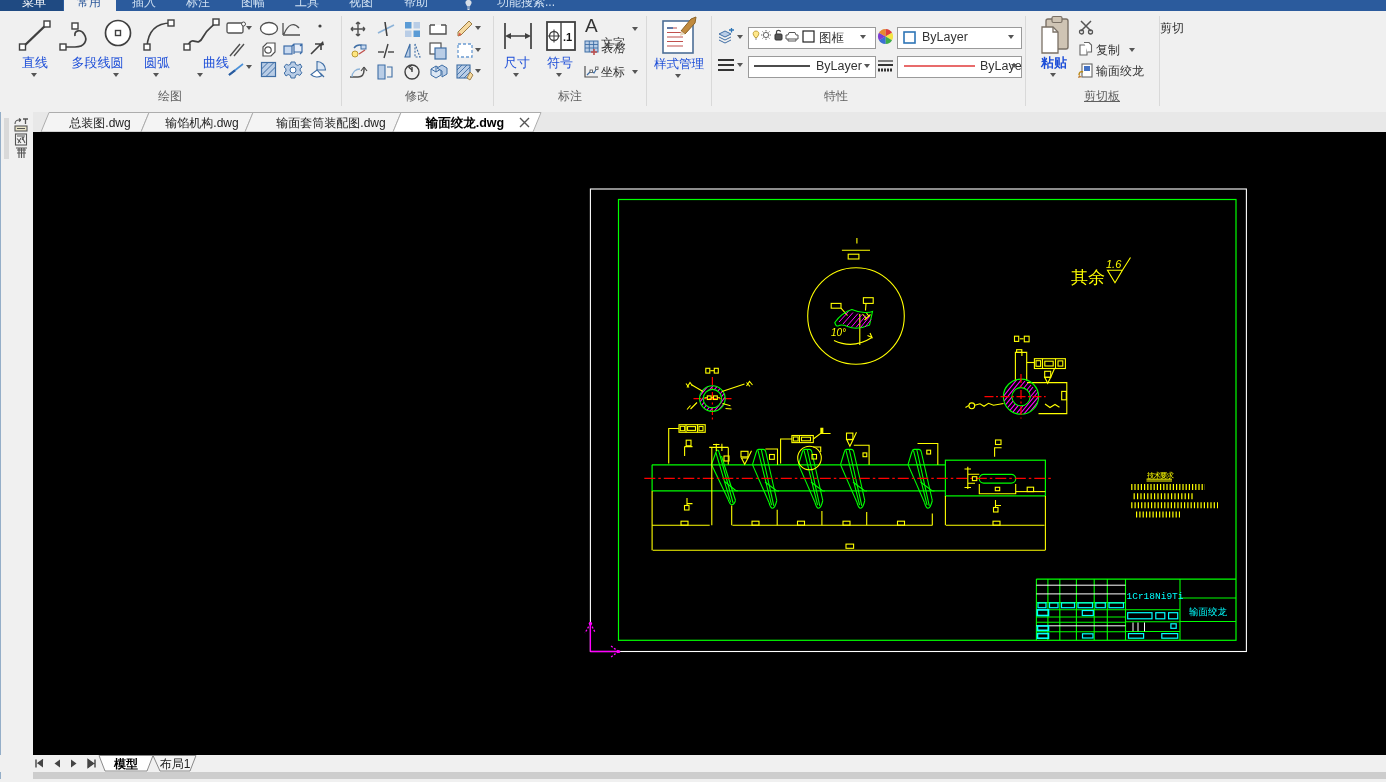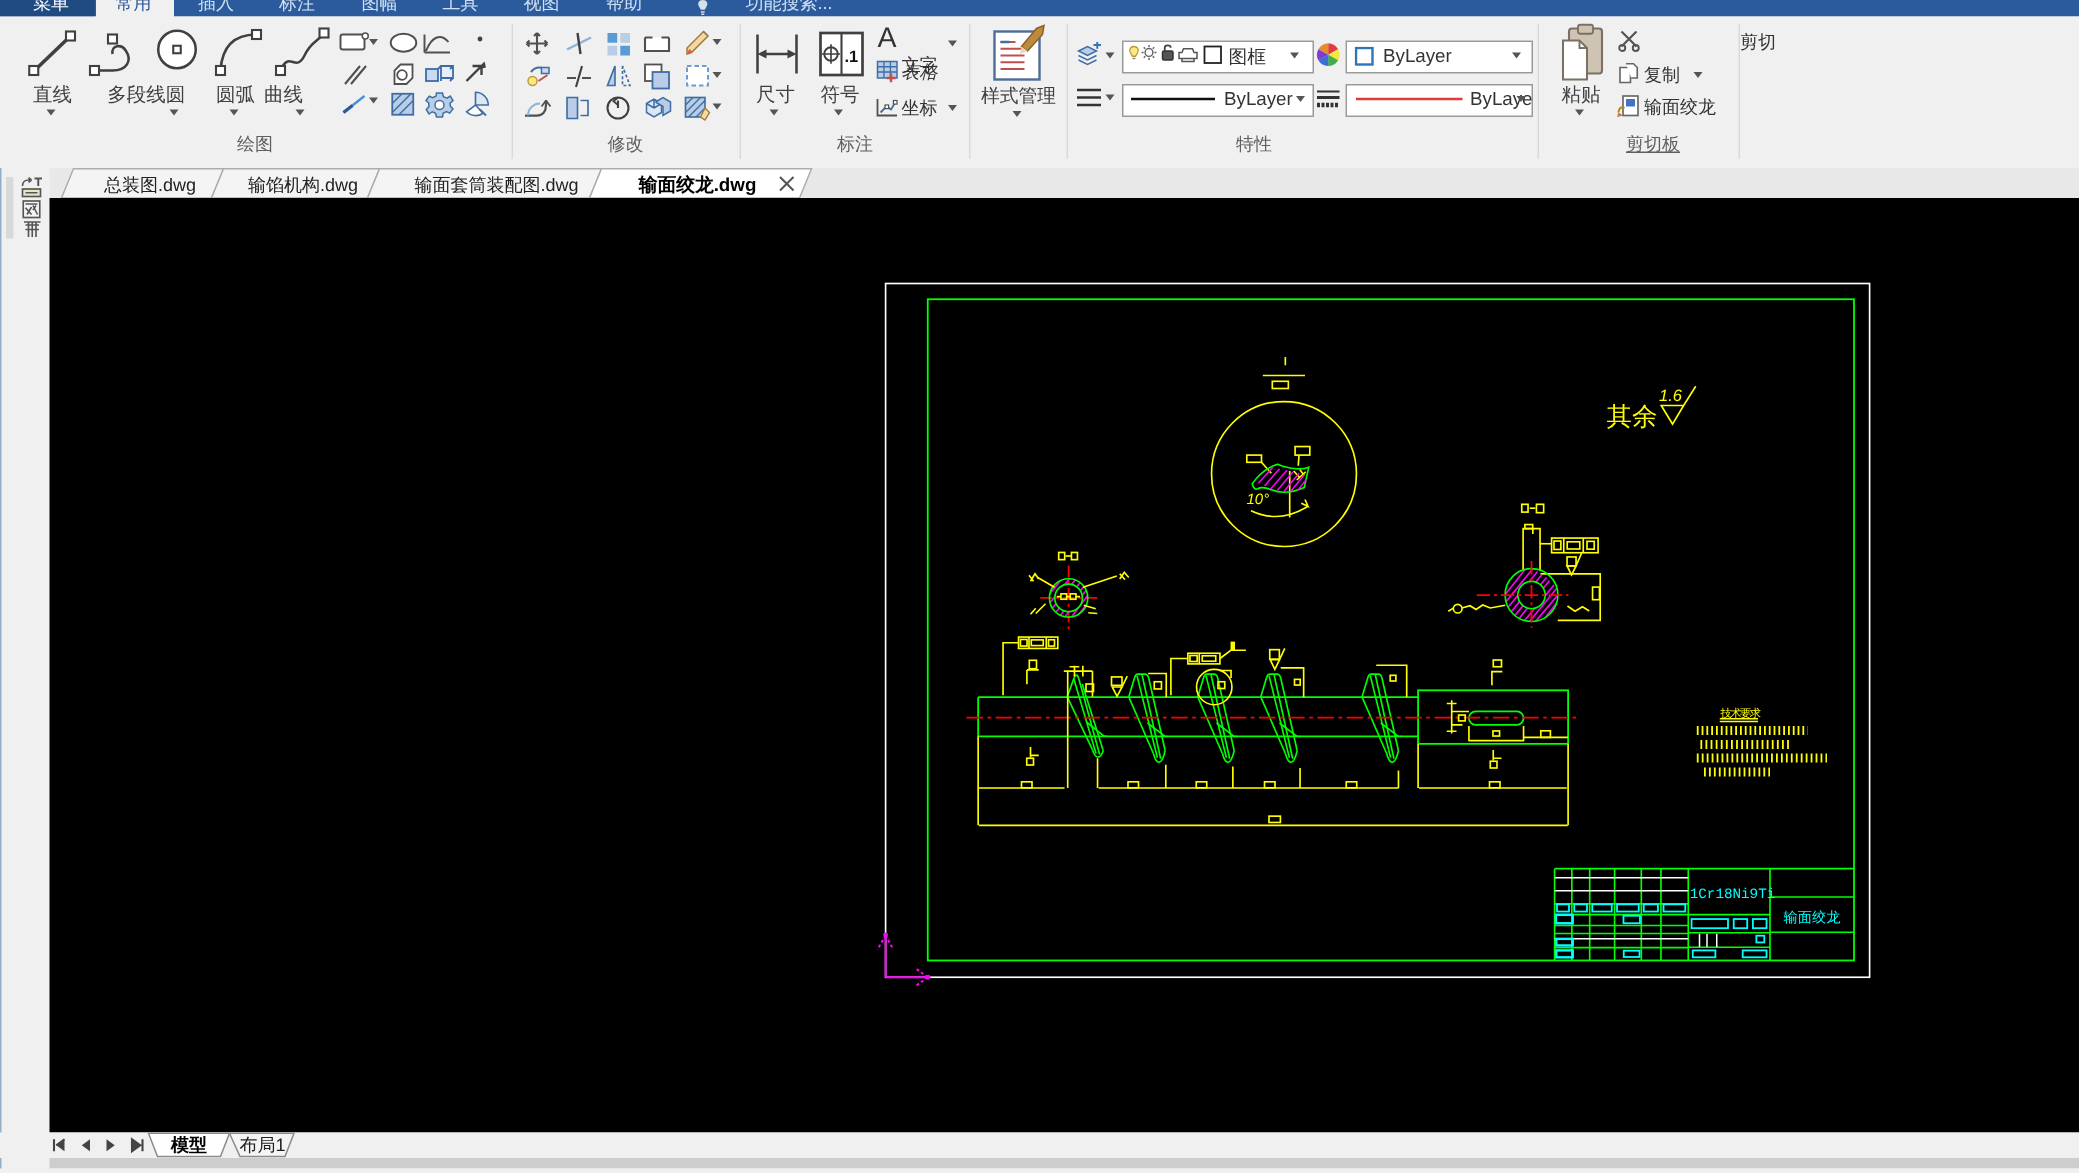--- a/index.html
+++ b/index.html
@@ -8,21 +8,21 @@
 .abs{position:absolute;}
 
 #bluebar{position:absolute;left:0;top:0;width:1386px;height:11px;background:#2b5b9d;}
 #menutab{position:absolute;left:0;top:0;width:63px;height:11px;background:#1f4a82;}
 .rtab{position:absolute;top:-8px;height:19px;line-height:20px;font-size:12px;color:#cfe0f2;text-align:center;}
 #activetab{position:absolute;left:64px;top:0px;width:52px;height:12px;background:#f0f0f0;}
 
 #ribbon{position:absolute;left:0;top:11px;width:1386px;height:101px;background:#f0f0f0;border-bottom:1px solid #cdcdcd;}
 .sep{position:absolute;top:16px;height:90px;width:1px;background:#d9d9d9;}
 .glabel{position:absolute;top:88px;font-size:12px;color:#606060;text-align:center;}
-.biglabel{position:absolute;top:54px;font-size:13px;color:#404040;text-align:center;white-space:nowrap;}
+.biglabel{position:absolute;top:54px;font-size:13px;color:#1d4ed8;text-align:center;white-space:nowrap;}
 .drop{position:absolute;width:0;height:0;border-left:3.5px solid transparent;border-right:3.5px solid transparent;border-top:4px solid #555;}
 .srow{position:absolute;font-size:12px;color:#333;white-space:nowrap;}
 
 #doctabs{position:absolute;left:33px;top:112px;width:1353px;height:20px;background:#e8e8e8;}
 
 #leftstrip{position:absolute;left:0;top:112px;width:33px;height:670px;background:#f0f0f0;}
 #leftline{position:absolute;left:0;top:112px;width:1px;height:670px;background:#94aec8;}
 
 #canvas{position:absolute;left:33px;top:132px;width:1353px;height:623px;background:#000;}
 
@@ -89,21 +89,21 @@
       <rect x="2" y="26" width="6" height="6" fill="#fff" stroke="#404040" stroke-width="1.4"></rect>
       <rect x="26" y="2" width="6" height="6" fill="#fff" stroke="#404040" stroke-width="1.4"></rect>
     </svg>
     <div class="biglabel" style="left:137px;width:40px;">圆弧</div>
     <div class="drop" style="left:153px;top:73px;"></div>
     <svg class="abs" style="left:183px;top:17px" width="38" height="36" viewBox="0 0 38 36">
       <path d="M4 30 C10 16 14 32 20 20 C25 10 28 12 33 5" fill="none" stroke="#404040" stroke-width="1.7"></path>
       <rect x="1" y="27" width="6" height="6" fill="#fff" stroke="#404040" stroke-width="1.4"></rect>
       <rect x="30" y="2" width="6" height="6" fill="#fff" stroke="#404040" stroke-width="1.4"></rect>
     </svg>
-    <div class="biglabel" style="left:169px;width:40px;">曲线</div>
+    <div class="biglabel" style="left:196px;width:40px;">曲线</div>
     <div class="drop" style="left:197px;top:73px;"></div>
 
     <svg class="abs" style="left:225px;top:21px" width="22" height="15" viewBox="0 0 22 15">
       <rect x="2" y="2" width="16" height="10" rx="1.5" fill="#fff" stroke="#505050" stroke-width="1.3"></rect>
       <circle cx="18.5" cy="3" r="2" fill="#fff" stroke="#505050"></circle>
     </svg>
     <div class="drop" style="left:246px;top:26px;"></div>
     <svg class="abs" style="left:259px;top:20px" width="20" height="17" viewBox="0 0 20 17">
       <ellipse cx="10" cy="8.5" rx="8.5" ry="6" fill="#fff" stroke="#505050" stroke-width="1.3"></ellipse>
     </svg>
@@ -317,21 +317,21 @@
     </svg>
     <div class="srow" style="left:980px;top:59px;font-size:12.5px;">ByLayе</div>
     <div class="drop" style="left:1011px;top:64px;"></div>
 
     <svg class="abs" style="left:1039px;top:15px" width="32" height="40" viewBox="0 0 32 40">
       <rect x="7" y="4" width="22" height="30" rx="2" fill="#cfc4b4" stroke="#7a7065" stroke-width="1.4"></rect>
       <rect x="13" y="1.5" width="10" height="6" rx="1.5" fill="#cfc4b4" stroke="#7a7065" stroke-width="1.2"></rect>
       <path d="M3 12 L14 12 L19 17 L19 38 L3 38 Z" fill="#fff" stroke="#7a7065" stroke-width="1.3"></path>
       <path d="M14 12 L14 17 L19 17" fill="none" stroke="#7a7065" stroke-width="1.3"></path>
     </svg>
-    <div class="biglabel" style="left:1034px;width:40px;">粘贴</div>
+    <div class="biglabel" style="left:1034px;width:40px;font-weight:bold;">粘贴</div>
     <div class="drop" style="left:1050px;top:73px;"></div>
     <svg class="abs" style="left:1078px;top:19px" width="17" height="16" viewBox="0 0 17 16">
       <path d="M3 2 L13 12 M13 2 L3 12" stroke="#555" stroke-width="1.5"></path>
       <circle cx="3.5" cy="13" r="2" fill="none" stroke="#555" stroke-width="1.3"></circle>
       <circle cx="12.5" cy="13" r="2" fill="none" stroke="#555" stroke-width="1.3"></circle>
     </svg>
     <div class="srow" style="left:1160px;top:20px;">剪切</div>
     <svg class="abs" style="left:1078px;top:41px" width="17" height="16" viewBox="0 0 17 16">
       <path d="M2 4 L9 4 L9 14 L2 14 Z" fill="#fff" stroke="#666" stroke-width="1.1"></path>
       <path d="M6 1.5 L11 1.5 L13.5 4 L13.5 11 L9.5 11" fill="#fff" stroke="#666" stroke-width="1.1"></path>

